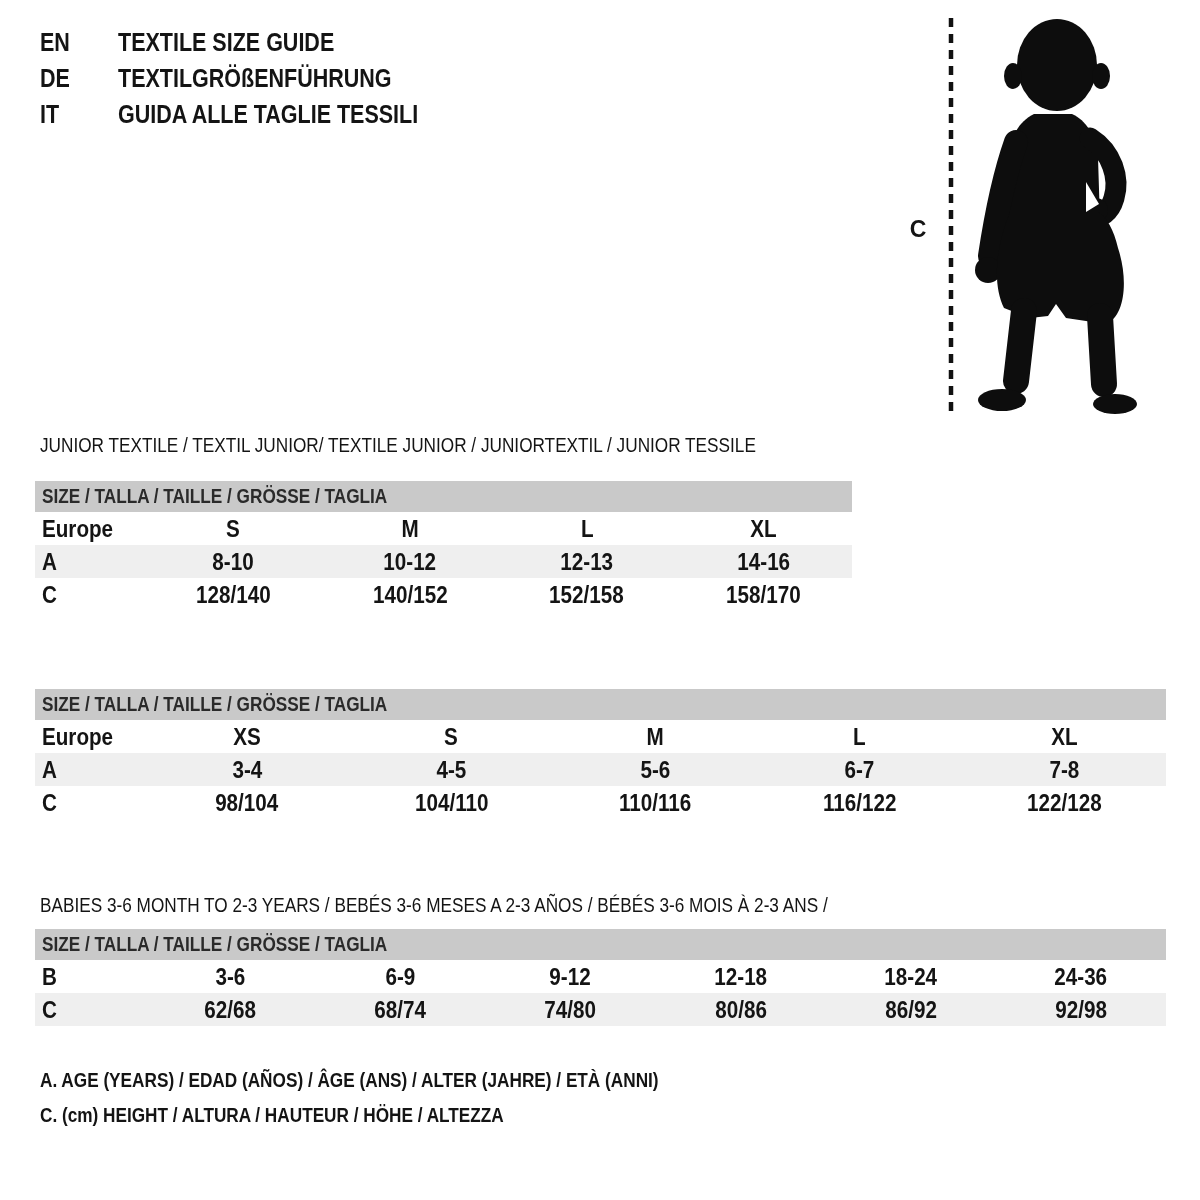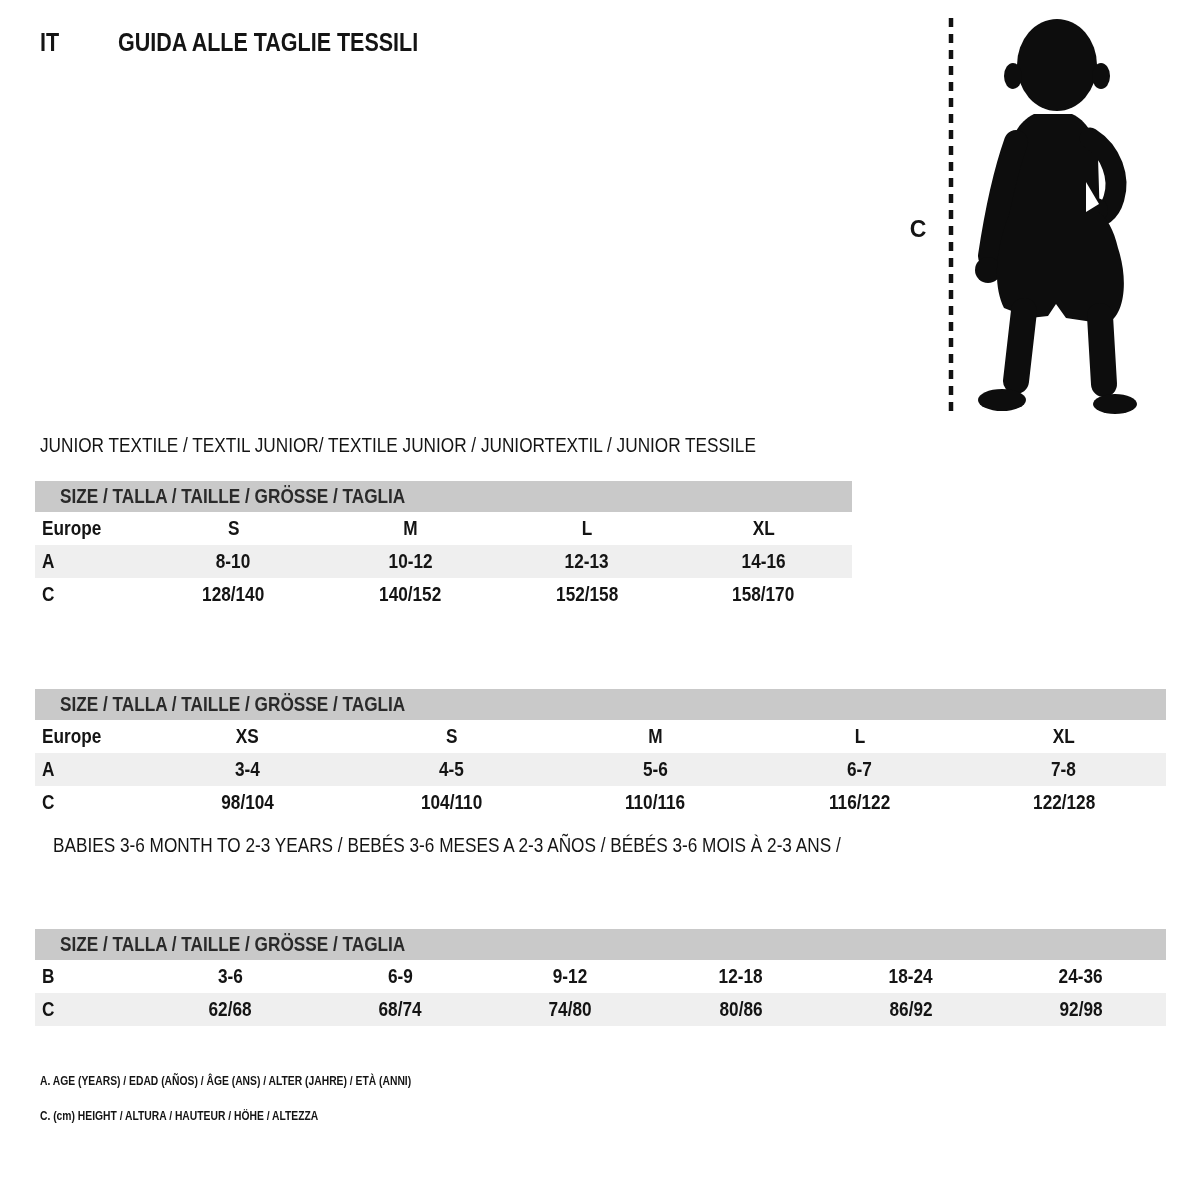--- a/index.html
+++ b/index.html
@@ -19,49 +19,57 @@
   
   .fig { position:absolute; left:940px; top:16px; width:210px; height:408px; }
   .fig svg { display:block; }
   .c-label { position:absolute; left:902px; top:216px; width:32px; text-align:center;
              font-size:23px; font-weight:700; }
 
   
   .sec-title { position:absolute; left:40px; font-size:20px; font-weight:400; white-space:nowrap; }
   .t1-title { top:434px; }
   .t2-title { top:643px; }
-  .t3-title1 { top:834px;margin-left:13px; }
+  .t3-title1 { top:894px; }
   .t3-title2 { top:886px; }
   .subA { font-size:13px; vertical-align:-4px; letter-spacing:0; }
 
   
   .tablewrap { position:absolute; }
   .tw1 { left:35px; top:481px; width:817px; }
   .tw2 { left:35px; top:689px; width:1131px; }
   .tw3 { left:35px; top:929px; width:1131px; }
   .bar { height:31px; background:#c9c9c9; display:flex; align-items:center;
-         padding-left:25px; font-size:20px; font-weight:700; color:#2a2a2a; }
-  .grid-row { display:grid; height:33px; align-items:center; font-size:20px; font-weight:700; }
+         padding-left:7px; font-size:20px; font-weight:700; color:#2a2a2a; }
+  .grid-row { display:grid; height:33px; align-items:center; font-size:24px; font-weight:700; }
   .g4 { grid-template-columns:110px repeat(4,1fr); }
   .g5 { grid-template-columns:110px repeat(5,1fr); }
   .g6 { grid-template-columns:110px repeat(6,1fr); }
   .cell { text-align:center; }
   .rowlbl { text-align:left; padding-left:7px; }
   .alt { background:#efefef; }
 
   
-  .legend { position:absolute; left:40px; top:1063px; font-size:12px; font-weight:700; }
+  .legend { position:absolute; left:40px; top:1063px; font-size:20px; font-weight:700; }
   .legend-line { height:35px; display:flex; align-items:center; }
 </style>
 </head>
 <body>
 
 <div class="sheet">
 
   <div class="lang">
+    <div class="lang-row">
+      <span class="lang-code"><span class="cond">EN</span></span>
+      <span class="cond">TEXTILE SIZE GUIDE</span>
+    </div>
+    <div class="lang-row">
+      <span class="lang-code"><span class="cond">DE</span></span>
+      <span class="cond">TEXTILGRÖßENFÜHRUNG</span>
+    </div>
     <div class="lang-row">
       <span class="lang-code"><span class="cond">IT</span></span>
       <span class="cond">GUIDA ALLE TAGLIE TESSILI</span>
     </div>
   </div>
 
   <div class="c-label">C</div>
   <div class="fig">
     <svg width="210" height="408" viewBox="0 0 210 408" xmlns="http://www.w3.org/2000/svg">
       <g>

